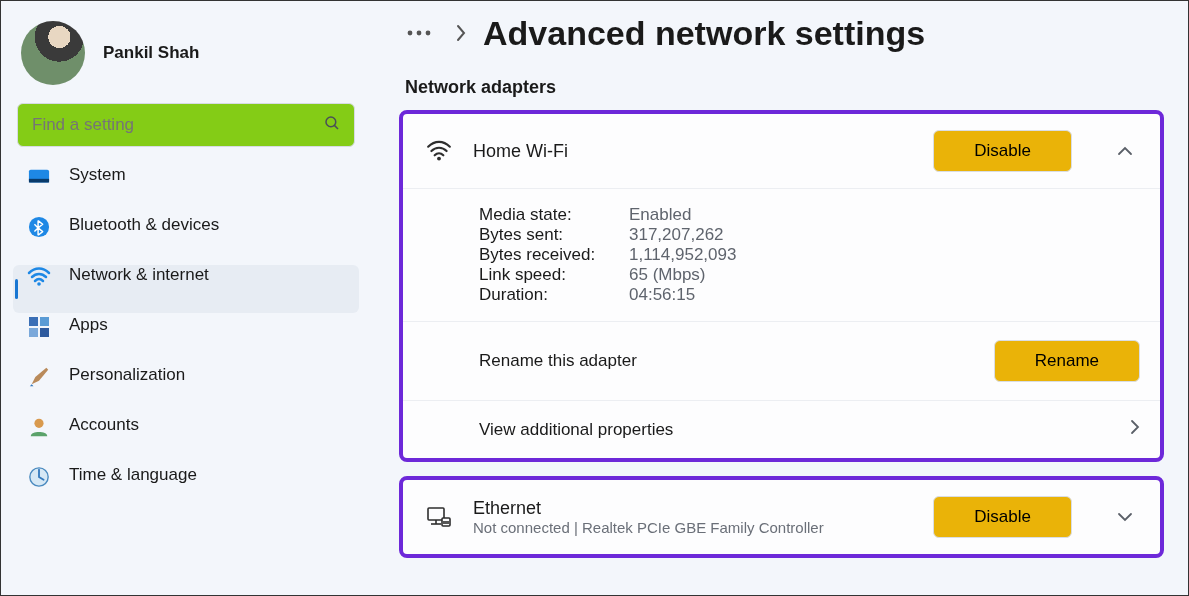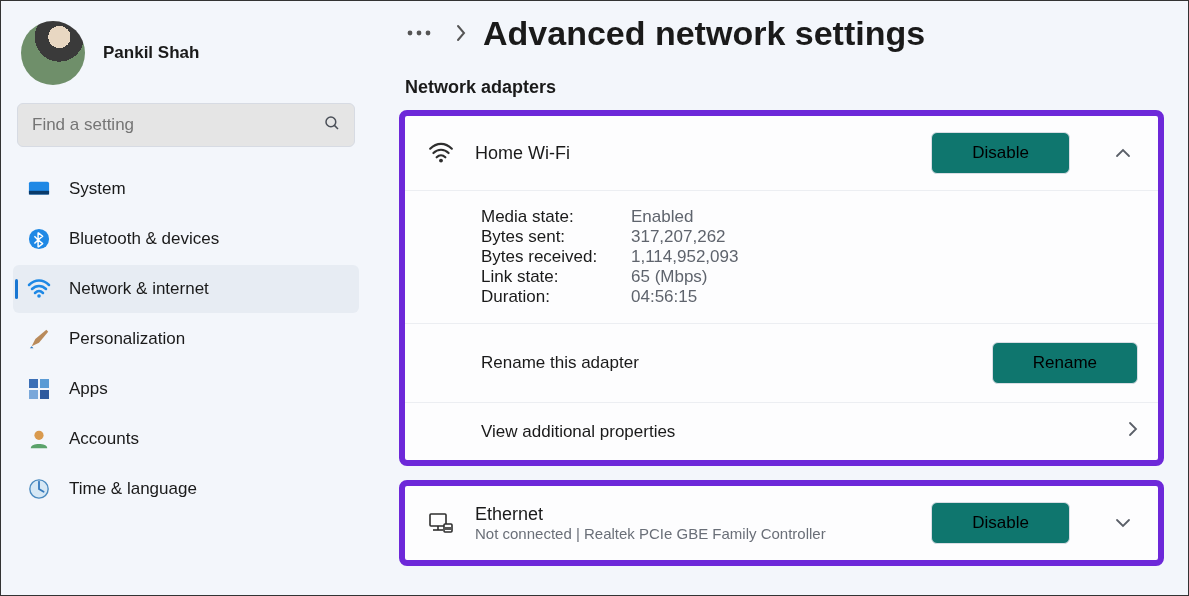--- a/index.html
+++ b/index.html
@@ -36,36 +36,36 @@
   .profile-name { font-size: 17px; font-weight: 600; }
   .search-wrap {
     position: relative;
     margin: 0 4px 18px 4px;
   }
   .search-input {
     width: 100%;
     height: 44px;
     border: 1px solid #d7dbe3;
     border-radius: 6px;
-    background: #e5e5e5;
+    background: #84cc16;
     padding: 0 44px 0 14px;
     font-size: 17px;
     color: #5a5f68;
     outline: none;
   }
   .search-icon {
     position: absolute;
     right: 14px; top: 50%;
     transform: translateY(-50%);
     color: #4a4f58;
   }
   .nav { display: flex; flex-direction: column; gap: 2px; }
   .nav-item {
     display: flex;
-    align-items: center;
+    align-items: flex-start;
     gap: 18px;
     height: 48px;
     padding: 0 12px 0 14px;
     border-radius: 6px;
     font-size: 17px;
     cursor: pointer;
     position: relative;
   }
   .nav-item.active { background: #e7ecf3; }
   .nav-item.active::before {
@@ -99,37 +99,37 @@
   .more-btn, .chevron-right-icon {
     display: flex; align-items: center; justify-content: center;
     color: #555;
   }
   .more-btn { width: 40px; height: 40px; font-size: 22px; letter-spacing: 2px; cursor: pointer; }
   .page-title { font-size: 34px; font-weight: 600; }
   .section-heading { font-size: 18px; font-weight: 600; margin: 0 0 12px 6px; }
 
   .card {
     background: #fdfdfe;
-    border: 6px solid #6d28d9;
+    border: 4px solid #6d28d9;
     border-radius: 8px;
     margin-bottom: 14px;
   }
   .card-header {
     display: flex;
     align-items: center;
     padding: 16px 20px 16px 22px;
     gap: 20px;
   }
   .adapter-icon { width: 28px; display:flex; justify-content:center; color:#2e2e2e; flex-shrink:0; }
   .adapter-title { font-size: 18px; font-weight: 500; }
   .adapter-sub { font-size: 15px; color: #6a6f78; }
   .header-spacer { flex: 1; }
   .btn {
     border: 1px solid #d9dde4;
-    background: #0f766e;
+    background: #eab308;
     border-radius: 6px;
     height: 42px;
     padding: 0 40px;
     font-size: 17px;
     cursor: pointer;
     font-family: inherit;
   }
   .chev-toggle {
     width: 30px; text-align: center;
     color: #5a5f68; margin-left: 18px;
@@ -200,37 +200,37 @@
               <path d="M2 6 C8 0 16 0 22 6" stroke="#1e88e5" stroke-width="2.5" fill="none" stroke-linecap="round"></path>
               <path d="M5 10 C9 6 15 6 19 10" stroke="#1e88e5" stroke-width="2.5" fill="none" stroke-linecap="round"></path>
               <path d="M8 14 C10.5 11.5 13.5 11.5 16 14" stroke="#1e88e5" stroke-width="2.5" fill="none" stroke-linecap="round"></path>
               <circle cx="12" cy="17" r="1.8" fill="#1e88e5"></circle>
             </svg>
         </span>
         <span>Network &amp; internet</span>
       </div>
       <div class="nav-item">
         <span class="nav-icon">
-          <svg width="22" height="22" viewBox="0 0 24 24">
-              <path d="M4 20 L8 12 L20 2 L22 4 L12 16 Z" fill="#b98a5a"></path>
-              <path d="M4 20 L2 22 L6 22 Z" fill="#357abd"></path>
-            </svg>
-        </span>
-        <span>Personalization</span>
-      </div>
-      <div class="nav-item">
-        <span class="nav-icon">
           <svg width="20" height="20" viewBox="0 0 20 20">
               <rect x="0" y="0" width="9" height="9" fill="#3b6fb6"></rect>
               <rect x="11" y="0" width="9" height="9" fill="#5a9bd5"></rect>
               <rect x="0" y="11" width="9" height="9" fill="#7aa8da"></rect>
               <rect x="11" y="11" width="9" height="9" fill="#2e5a9e"></rect>
             </svg>
         </span>
         <span>Apps</span>
+      </div>
+      <div class="nav-item">
+        <span class="nav-icon">
+          <svg width="22" height="22" viewBox="0 0 24 24">
+              <path d="M4 20 L8 12 L20 2 L22 4 L12 16 Z" fill="#b98a5a"></path>
+              <path d="M4 20 L2 22 L6 22 Z" fill="#357abd"></path>
+            </svg>
+        </span>
+        <span>Personalization</span>
       </div>
       <div class="nav-item">
         <span class="nav-icon">
           <svg width="22" height="22" viewBox="0 0 24 24">
               <circle cx="12" cy="8" r="5" fill="#d99a4e"></circle>
               <path d="M3 22 C3 16 21 16 21 22 Z" fill="#5aa26a"></path>
             </svg>
         </span>
         <span>Accounts</span>
       </div>
@@ -288,21 +288,21 @@
       </div>
 
       <div class="divider"></div>
       <div class="details">
         <div class="lbl">Media state:</div>
         <div class="val">Enabled</div>
         <div class="lbl">Bytes sent:</div>
         <div class="val">317,207,262</div>
         <div class="lbl">Bytes received:</div>
         <div class="val">1,114,952,093</div>
-        <div class="lbl">Link state:</div>
+        <div class="lbl">Link speed:</div>
         <div class="val">65 (Mbps)</div>
         <div class="lbl">Duration:</div>
         <div class="val">04:56:15</div>
       </div>
 
       <div class="divider"></div>
       <div class="subrow">
         <span>Rename this adapter</span>
         <div class="header-spacer"></div>
         <button class="btn">Rename</button>

